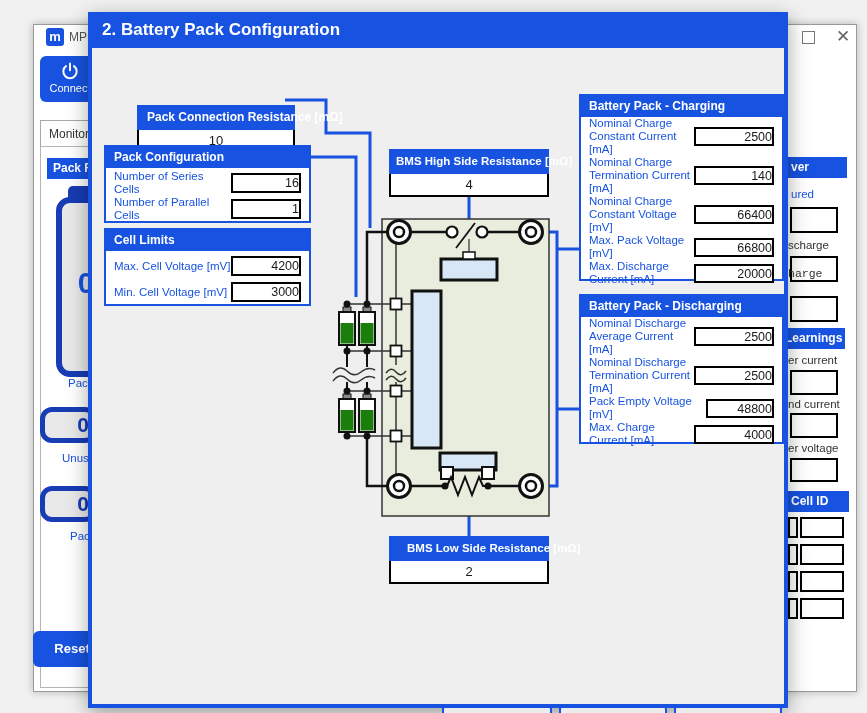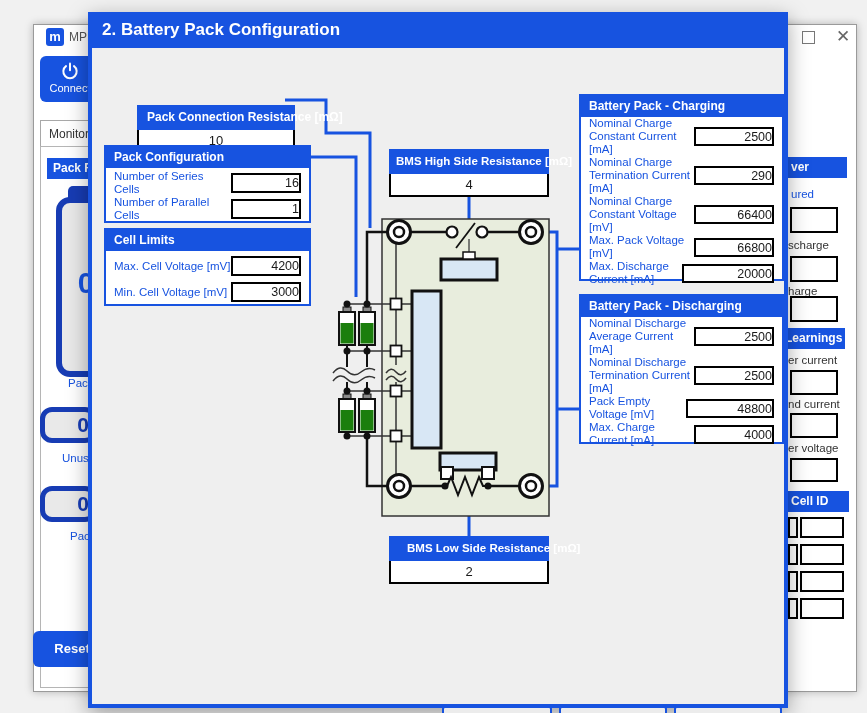--- a/index.html
+++ b/index.html
@@ -79,21 +79,21 @@
   <div class="blab" style="left:42px;top:452px;width:52px;padding-left:20px;">Unusabl</div>
   <div class="roundbox" style="top:486px;">0</div>
   <div class="blab" style="left:70px;top:530px;width:24px;">Pac</div>
   <div class="reset-btn">Reset I</div>
 
   <div class="bluebar" style="left:788px;top:157px;width:56px;height:21px;padding-left:3px;">ver</div>
   <div class="blab" style="left:791px;top:188px;width:52px;">ured</div>
   <div class="wbox" style="left:790px;top:207px;width:48px;height:26px;"></div>
   <div class="blab" style="left:788px;top:239px;width:58px;color:#333;">scharge</div>
   <div class="wbox" style="left:790px;top:256px;width:48px;height:26px;"></div>
-  <div class="blab" style="left:788px;top:285px;width:50px;color:#333;">harge</div>
+  <div class="blab" style="left:788px;top:267px;width:50px;color:#333;font-family:Liberation Mono, monospace;">harge</div>
   <div class="wbox" style="left:790px;top:296px;width:48px;height:26px;"></div>
   <div class="bluebar" style="left:784px;top:328px;width:60px;height:21px;padding-left:1px;">Learnings</div>
   <div class="blab" style="left:788px;top:354px;width:60px;color:#333;">er current</div>
   <div class="wbox" style="left:790px;top:370px;width:48px;height:25px;"></div>
   <div class="blab" style="left:788px;top:398px;width:62px;color:#333;">nd current</div>
   <div class="wbox" style="left:790px;top:413px;width:48px;height:25px;"></div>
   <div class="blab" style="left:788px;top:442px;width:60px;color:#333;">er voltage</div>
   <div class="wbox" style="left:790px;top:458px;width:48px;height:24px;"></div>
   <div class="bluebar" style="left:786px;top:491px;width:58px;height:21px;padding-left:5px;">Cell ID</div>
   <div class="wbox" style="left:788px;top:517px;width:10px;height:21px;"></div>
@@ -243,49 +243,49 @@
       </div>
 
       <div class="panel" style="left:487px;top:46px;width:205px;height:187px;display:flex;flex-direction:column;">
         <div class="phead">Battery Pack - Charging</div>
         <div class="prow" style="flex:1;">
           <span class="plabel" style="width:105px;">Nominal Charge Constant Current [mA]</span>
           <span class="valbox" style="width:80px;height:19px;line-height:16px;">2500</span>
         </div>
         <div class="prow" style="flex:1;">
           <span class="plabel" style="width:105px;">Nominal Charge Termination Current [mA]</span>
-          <span class="valbox" style="width:80px;height:19px;line-height:16px;">290</span>
+          <span class="valbox" style="width:80px;height:19px;line-height:16px;">140</span>
         </div>
         <div class="prow" style="flex:1;">
           <span class="plabel" style="width:105px;">Nominal Charge Constant Voltage [mV]</span>
           <span class="valbox" style="width:80px;height:19px;line-height:16px;">66400</span>
         </div>
         <div class="prow" style="flex:1;">
           <span class="plabel" style="width:105px;">Max. Pack Voltage [mV]</span>
           <span class="valbox" style="width:80px;height:19px;line-height:16px;">66800</span>
         </div>
         <div class="prow" style="flex:1;">
           <span class="plabel" style="width:105px;">Max. Discharge Current [mA]</span>
-          <span class="valbox" style="width:92px;height:19px;line-height:16px;">20000</span>
+          <span class="valbox" style="width:80px;height:19px;line-height:16px;">20000</span>
         </div>
       </div>
 
       <div class="panel" style="left:487px;top:246px;width:205px;height:150px;display:flex;flex-direction:column;">
         <div class="phead">Battery Pack - Discharging</div>
         <div class="prow" style="flex:1;">
           <span class="plabel" style="width:105px;">Nominal Discharge Average Current [mA]</span>
           <span class="valbox" style="width:80px;height:19px;line-height:16px;">2500</span>
         </div>
         <div class="prow" style="flex:1;">
           <span class="plabel" style="width:105px;">Nominal Discharge Termination Current [mA]</span>
           <span class="valbox" style="width:80px;height:19px;line-height:16px;">2500</span>
         </div>
         <div class="prow" style="flex:1;">
           <span class="plabel" style="width:115px;">Pack Empty Voltage [mV]</span>
-          <span class="valbox" style="width:88px;height:19px;line-height:16px;">48800</span>
+          <span class="valbox" style="width:68px;height:19px;line-height:16px;">48800</span>
         </div>
         <div class="prow" style="flex:1;">
           <span class="plabel" style="width:105px;">Max. Charge Current [mA]</span>
           <span class="valbox" style="width:80px;height:19px;line-height:16px;">4000</span>
         </div>
       </div>
 
       <div class="navbtn" style="left:350px;top:658px;width:110px;">Previous</div>
       <div class="navbtn" style="left:467px;top:658px;">Cancel</div>
       <div class="navbtn" style="left:582px;top:658px;">Next</div>

